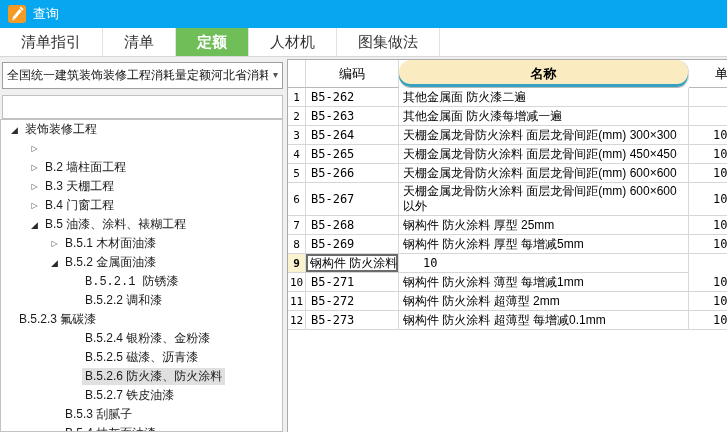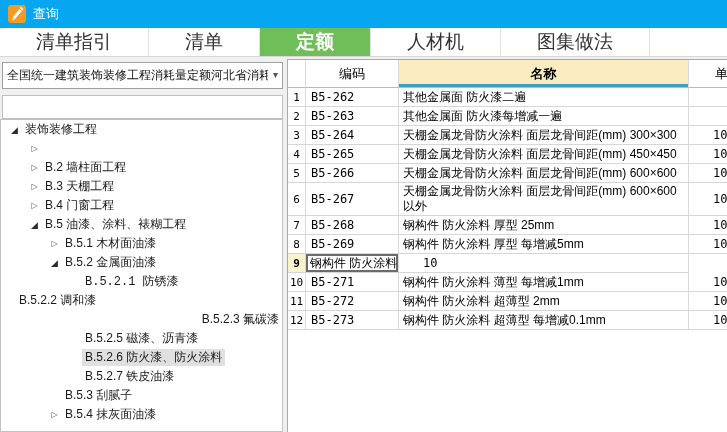--- a/index.html
+++ b/index.html
@@ -9,22 +9,22 @@
 
   
   .titlebar { position:absolute; left:0; top:0; width:727px; height:28px; background:var(--c-titlebar,#07a6f0);
               display:flex; align-items:center; padding-left:8px; }
   .app-icon { width:18px; height:18px; margin-right:7px; display:inline-block; }
   .win-title { color:#ffffff; font-size:13px; }
 
   
   .tabbar { position:absolute; left:0; top:28px; width:727px; height:29px; background:#ffffff;
             border-bottom:1px solid #d7d7d7; display:flex; }
-  .tab { height:100%; display:flex; align-items:center; justify-content:center; padding:0 36px;
-         font-size:19px; color:#333; border-right:1px solid #e2e2e2; cursor:default; }
+  .tab { height:100%; display:flex; align-items:center; justify-content:center; padding:0 21px;
+         font-size:15px; color:#333; border-right:1px solid #e2e2e2; cursor:default; }
   .tab.active { background:var(--c-tab-active,#6fbe58); color:#fff; font-weight:bold; }
 
   
   .select { position:absolute; left:2px; top:62px; width:281px; height:27px; background:#fff;
             border:1px solid #9f9f9f; display:flex; align-items:center; padding:0 14px 0 4px;
             font-size:12px; color:#111; overflow:hidden; }
   .select-value { white-space:nowrap; overflow:hidden; }
   .select-arrow { position:absolute; right:4px; top:6px; font-size:10px; color:#555; }
   .search-input { position:absolute; left:2px; top:95px; width:281px; height:24px; background:#fff;
                   border:1px solid #c0c0c0; font-size:12px; padding:0 4px; outline:none; }
@@ -38,21 +38,21 @@
   .tree-item.selected .tlabel { background:var(--c-tree-sel,#e0e0e0); }
 
   
   .table-panel { position:absolute; left:287px; top:59px; width:440px; height:373px; background:#fff;
                  border-left:1px solid #ababab; border-top:1px solid #ababab; overflow:hidden; }
   .trow, .thead { display:grid; grid-template-columns:18px 93px 290px 80px; width:481px; }
   .thead { height:28px; }
   .thead .hc { border-right:1px solid #d9d9d9; border-bottom:1px solid #b9b9b9; background:#fff;
                display:flex; align-items:center; justify-content:center; font-size:13px; color:#000; }
   .thead .hc.name { background:var(--c-name-hd,#faecc0); font-weight:bold;
-                    box-shadow:inset 0 -3px 0 var(--c-name-line,#35a2c2); }
+                    box-shadow:inset 0 -3px 0 var(--c-name-line,#35a2c2);border-radius:12px; }
   .thead .hc.unit { justify-content:flex-start; padding-left:26px; }
   .trow { height:19px; }
   .trow.tall { height:33px; }
   .c { border-right:1px solid #d9d9d9; border-bottom:1px solid #d6d6d6; display:flex; align-items:center;
        font-size:12px; color:#000; overflow:hidden; white-space:nowrap; }
   .c.num { justify-content:center; font-family:"DejaVu Sans Mono",monospace; font-size:11px; }
   .c.code { padding-left:5px; font-family:"DejaVu Sans Mono",monospace; font-size:12px; }
   .c.name { padding-left:4px; }
   .trow.tall .c.name { white-space:normal; line-height:15px; align-items:center; }
   .c.unit { padding-left:24px; font-family:"DejaVu Sans Mono",monospace; }
@@ -120,27 +120,31 @@
     <span class="tlabel">B.5.1 木材面油漆</span>
   </div>
       <div class="tree-item" style="padding-left: 46px;">
     <span class="tw exp">◢</span>
     <span class="tlabel">B.5.2 金属面油漆</span>
   </div>
       <div class="tree-item" style="padding-left: 66px; font-family: Liberation Mono, monospace;">
     <span class="tw"></span>
     <span class="tlabel">B.5.2.1 防锈漆</span>
   </div>
+      <div class="tree-item" style="padding-left: 66px;">
+    <span class="tw"></span>
+    <span class="tlabel">B.5.2.2 调和漆</span>
+  </div>
       <div class="tree-item" style="">
     <span class="tw"></span>
-    <span class="tlabel">B.5.2.2 调和漆</span>
-  </div>
-      <div class="tree-item" style=" justify-content: flex-end;">
-    <span class="tw"></span>
     <span class="tlabel">B.5.2.3 氟碳漆</span>
+  </div>
+      <div class="tree-item" style="padding-left: 66px;">
+    <span class="tw"></span>
+    <span class="tlabel">B.5.2.4 银粉漆、金粉漆</span>
   </div>
       <div class="tree-item" style="padding-left: 66px;">
     <span class="tw"></span>
     <span class="tlabel">B.5.2.5 磁漆、沥青漆</span>
   </div>
       <div class="tree-item selected" style="padding-left: 66px;">
     <span class="tw"></span>
     <span class="tlabel">B.5.2.6 防火漆、防火涂料</span>
   </div>
       <div class="tree-item" style="padding-left: 66px;">

